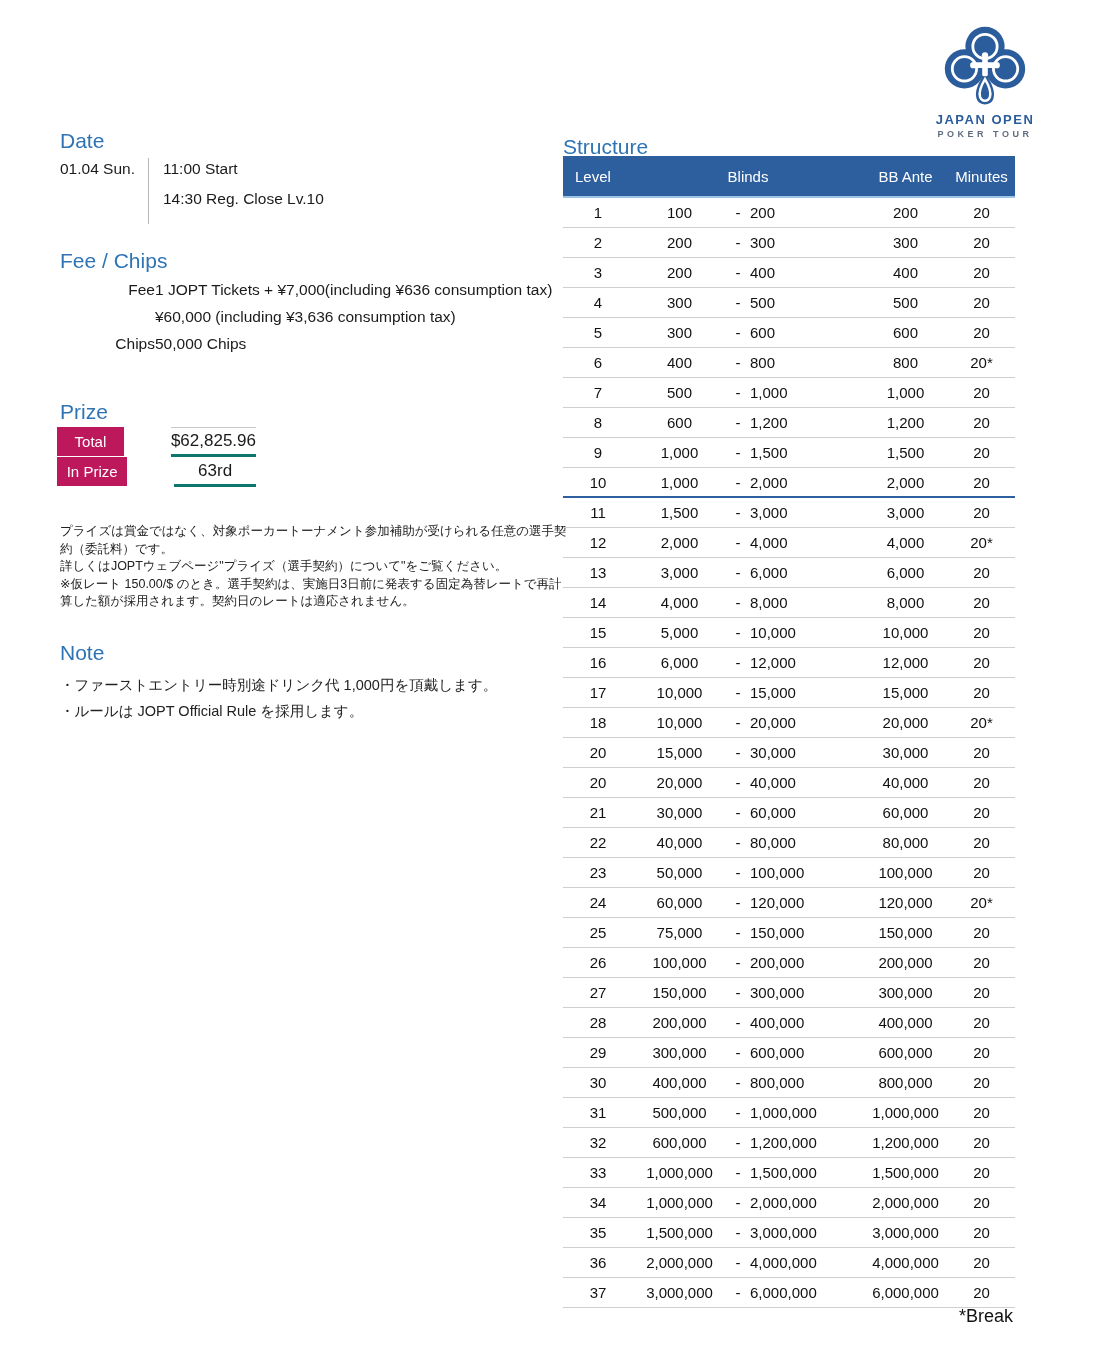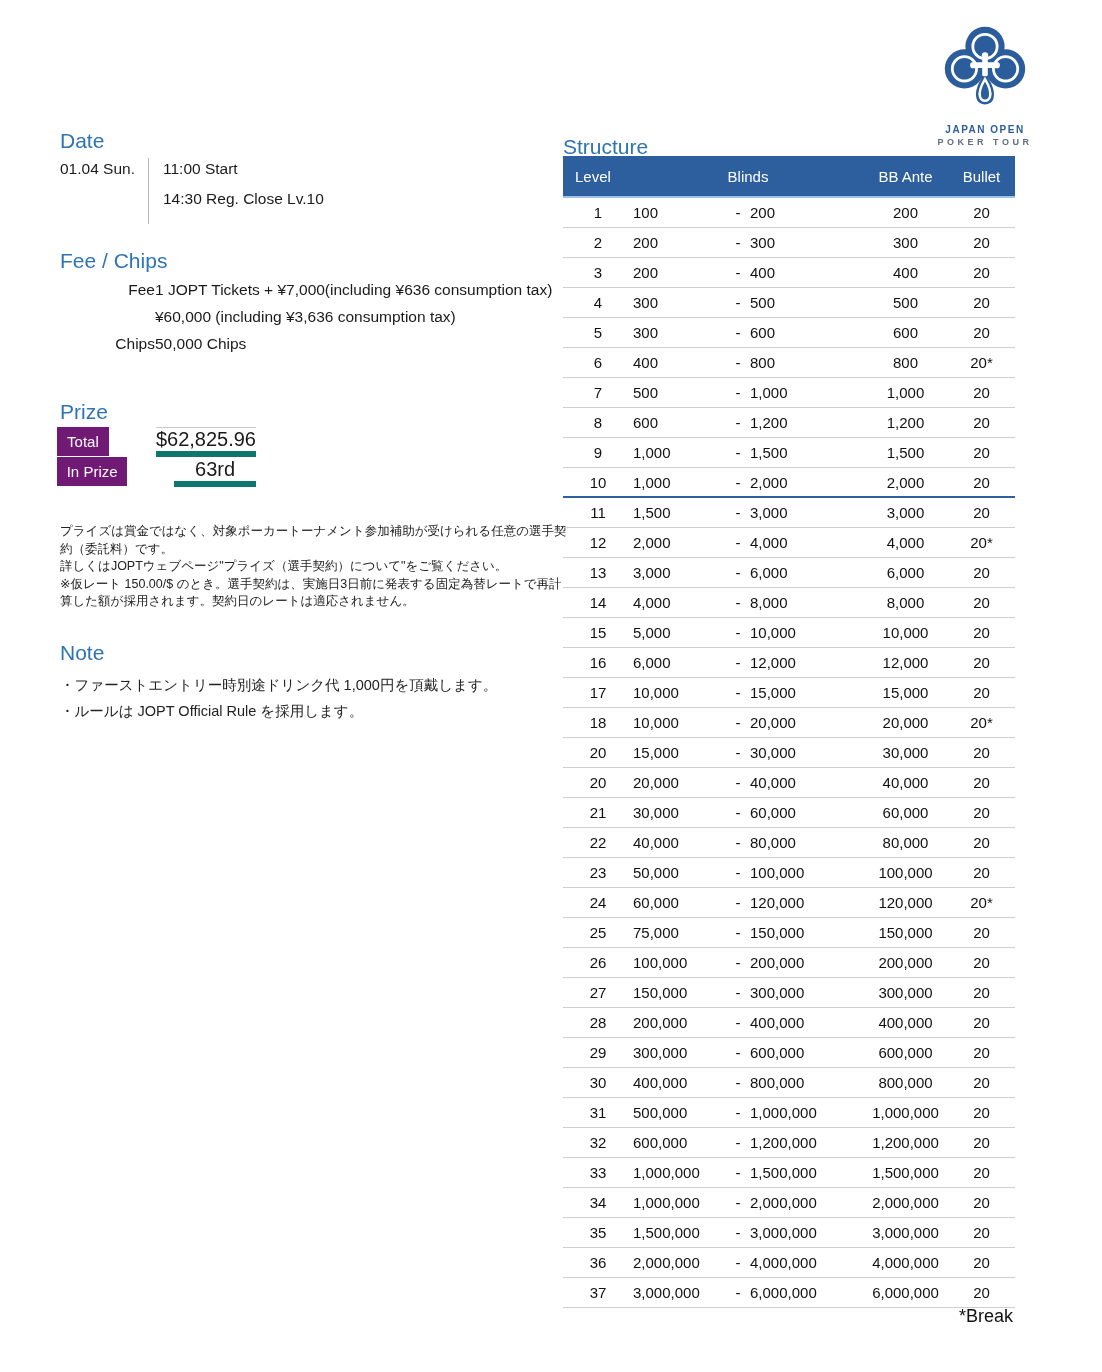--- a/index.html
+++ b/index.html
@@ -4,21 +4,21 @@
 <style>
   * { margin:0; padding:0; box-sizing:border-box; }
   html,body { background:#ffffff; }
   body { font-family:"Liberation Sans","DejaVu Sans",sans-serif; color:#1a1a1a; }
   .page { position:relative; width:1102px; height:1372px; background:#ffffff; overflow:hidden; }
 
   
   .page-title { position:absolute; left:58px; top:44px; font-size:34px; font-weight:500; color:#111111; letter-spacing:0.2px; }
   .logo { position:absolute; left:930px; top:24px; width:110px; text-align:center; }
   .logo svg { display:block; margin:0 auto; }
-  .logo-line1 { font-size:10px; font-weight:bold; color:#2b5c9c; letter-spacing:1.5px; margin-top:14px; }
+  .logo-line1 { font-size:13px; font-weight:bold; color:#2b5c9c; letter-spacing:1.5px; margin-top:2px; }
   .logo-line2 { font-size:9px;  font-weight:bold; color:#5f6d7e; letter-spacing:3.5px; margin-top:2px; }
 
   
   .sec-heading { position:absolute; font-size:21px; font-weight:400; color:#2E74B5; }
 
   
   .date-block { position:absolute; left:60px; top:158px; width:380px; }
   .date-row { display:flex; }
   .date-day { width:88px; font-size:15.5px; padding-top:2px; }
   .date-sep { width:1px; background:#b7b7b7; margin-right:14px; }
@@ -27,39 +27,39 @@
   
   .fee-block { position:absolute; left:60px; top:281px; width:510px; font-size:15.5px; }
   .fee-row { display:flex; margin-bottom:9px; }
   .fee-label { width:95px;text-align:right; }
   .fee-value { flex:1; }
   .fee-line2 { margin-left:95px; margin-bottom:9px; }
 
   
   .prize-table { position:absolute; left:57px; top:427px; width:199px; }
   .prize-row { display:flex; height:30px; }
-  .prize-label { width:92px; background:#701a75; color:#ffffff; display:flex; align-items:center; justify-content:center; font-size:15px; border-bottom:1px solid #ffffff; }
-  .prize-value { width:107px; display:flex; align-items:center; justify-content:center; font-size:20px; border-bottom:6px solid #0f766e;margin-left:47px; }
+  .prize-label { width:92px; background:#be185d; color:#ffffff; display:flex; align-items:center; justify-content:center; font-size:15px; border-bottom:1px solid #ffffff; }
+  .prize-value { width:107px; display:flex; align-items:center; justify-content:center; font-size:17px; border-bottom:3px solid #0f766e;margin-left:47px; }
   .prize-row:first-child .prize-value { border-top:1px solid #c9c9c9; }
 
   
   .disclaimer { position:absolute; left:60px; top:523px; width:514px; font-size:12.5px; line-height:17.5px; color:#222222; }
   .note-items { position:absolute; left:60px; top:672px; width:514px; font-size:14.5px; line-height:26px; color:#222222; }
 
   
   .structure-table { position:absolute; left:563px; top:156px; width:452px; }
   .t-header { display:flex; height:42px; align-items:center; background:#2d5f9e; color:#ffffff; font-size:15px; border-bottom:2px solid #9dc3e6; }
   .h-level { width:70px;  text-align:left; padding-left:12px; }
   .h-blinds{ width:230px; text-align:center; }
   .h-ante  { width:85px;  text-align:center; }
   .h-min   { width:67px;  text-align:center; }
   .t-row { display:flex; height:30px; align-items:center; font-size:15px; border-bottom:1px solid #cfcfcf; color:#111111; }
   .t-row.reg-close { border-bottom:2px solid #2e5f9e; }
   .cell-level { width:70px;  text-align:center; }
-  .cell-sb    { width:93px;  text-align:left; }
+  .cell-sb    { width:93px;  text-align:center; }
   .cell-dash  { width:24px;  text-align:center; }
   .cell-bb    { width:113px; text-align:left; }
   .cell-ante  { width:85px;  text-align:center; }
   .cell-min   { width:67px;  text-align:center; }
   .break-note { position:absolute; left:563px; top:1306px; width:450px; text-align:right; font-size:18px; color:#111111; }
 </style>
 </head>
 <body>
 
 <div class="page">
@@ -140,21 +140,21 @@
     <div>・ファーストエントリー時別途ドリンク代  1,000円を頂戴します。</div>
     <div>・ルールは JOPT Official Rule を採用します。</div>
   </div>
 
   <div class="sec-heading" style="left:563px; top:135px;">Structure</div>
   <div class="structure-table">
     <div class="t-header">
       <div class="h-level">Level</div>
       <div class="h-blinds">Blinds</div>
       <div class="h-ante">BB Ante</div>
-      <div class="h-min">Bullet</div>
+      <div class="h-min">Minutes</div>
     </div>
     <div>
         <div class="t-row">
     <div class="cell-level">1</div>
     <div class="cell-sb">100</div>
     <div class="cell-dash">-</div>
     <div class="cell-bb">200</div>
     <div class="cell-ante">200</div>
     <div class="cell-min">20</div>
   </div>

